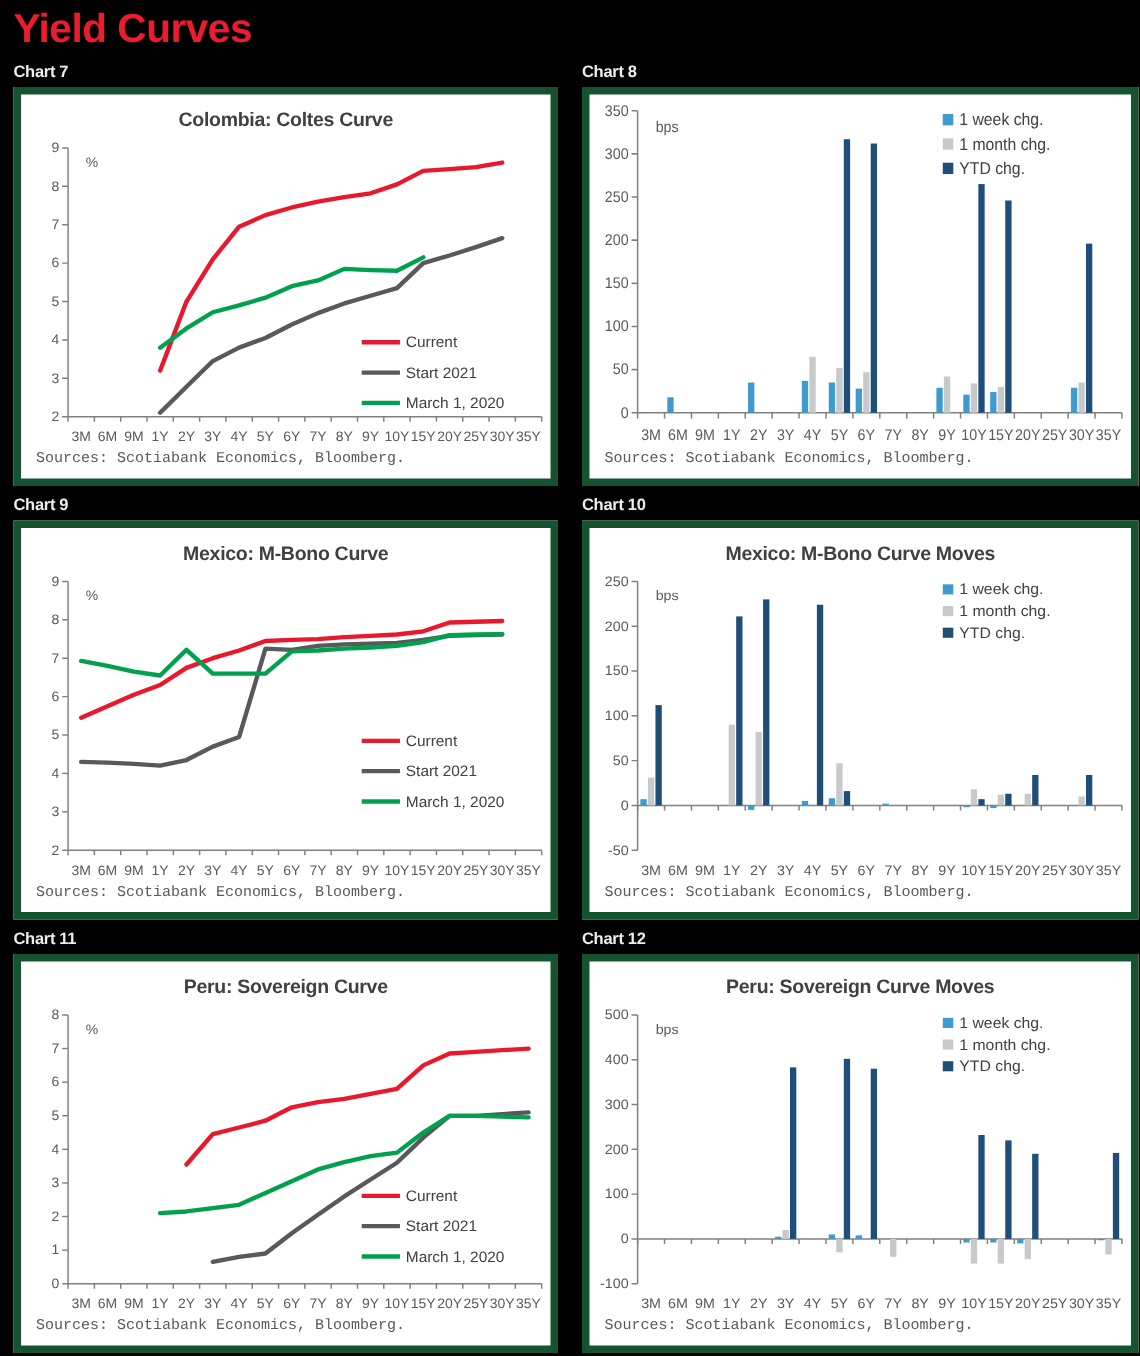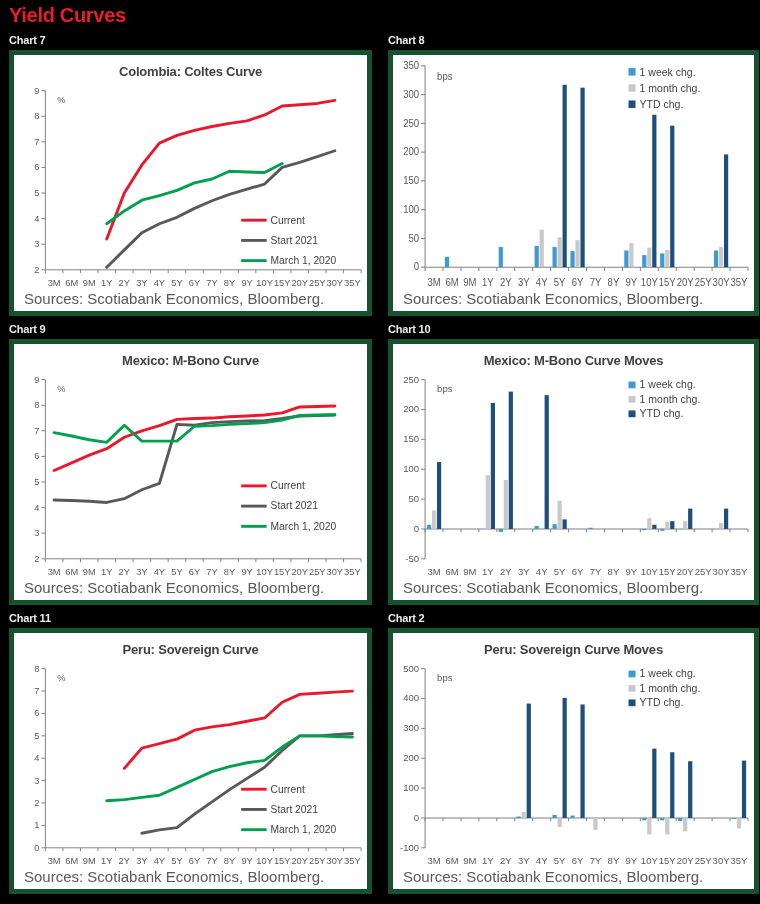--- a/index.html
+++ b/index.html
@@ -4,21 +4,21 @@
 <style>
   html,body{margin:0;padding:0;}
   body{
     width:760px;height:904px;overflow:hidden;
     background:#000;
     font-family:"Liberation Sans",sans-serif;
     -webkit-font-smoothing:antialiased;
   }
   .page-title{
     margin:4px 16px 6px 9px;
-    font-size:20px;font-weight:bold;letter-spacing:-0.3px;
+    font-size:27px;font-weight:bold;letter-spacing:-0.3px;
     color:#EC1C2D;
   }
   .grid{
     display:grid;
     grid-template-columns:363px 371px;
     column-gap:16px;row-gap:6px;
     padding-left:9px;
   }
   .cell{display:block;}
   .chart-label{
@@ -32,21 +32,21 @@
   }
   .chart-title{
     text-align:center;
     font-size:13px;font-weight:bold;color:#404040;letter-spacing:-0.2px;
     padding-top:8px;height:18px;line-height:18px;flex:0 0 auto;
   }
   .plot{flex:1 1 auto;min-height:0;}
   .plot svg{display:block;}
   .sources{
     flex:0 0 auto;height:20px;line-height:16px;
-    font-size:15px;color:#595959;padding-left:10px;
+    font-size:10px;color:#595959;padding-left:10px;font-family:Liberation Mono, monospace;
   }
   svg text{font-family:"Liberation Sans",sans-serif;}
   svg .tick{font-size:9.5px;fill:#595959;}
   svg .leg{font-size:10.5px;fill:#404040;}
 </style>
 </head>
 <body>
 
 <h1 class="page-title">Yield Curves</h1>
 
@@ -469,21 +469,21 @@
             <text x="261.64" y="159.68" class="leg">Start 2021</text>
             <line x1="231.64" y1="177.18" x2="257.64" y2="177.18" stroke="#00A04E" stroke-width="3"></line>
             <text x="261.64" y="180.68" class="leg">March 1, 2020</text>
           </svg>
         </div>
       <div class="sources">Sources: Scotiabank Economics, Bloomberg.</div>
     </div>
   </div>
 
   <div class="cell">
-    <div class="chart-label">Chart 2</div>
+    <div class="chart-label">Chart 12</div>
     <div class="panel">
       <div class="chart-title">Peru: Sovereign Curve Moves</div>
       <div class="plot">
           <svg viewBox="0 0 360 218" width="100%" height="100%" preserveAspectRatio="none">
             <line x1="32" y1="10" x2="32" y2="196" stroke="#808080"></line>
             <line x1="28" y1="10" x2="32" y2="10" stroke="#808080"></line>
             <text x="26" y="13" text-anchor="end" class="tick">500</text>
             <line x1="28" y1="41" x2="32" y2="41" stroke="#808080"></line>
             <text x="26" y="44" text-anchor="end" class="tick">400</text>
             <line x1="28" y1="72" x2="32" y2="72" stroke="#808080"></line>

